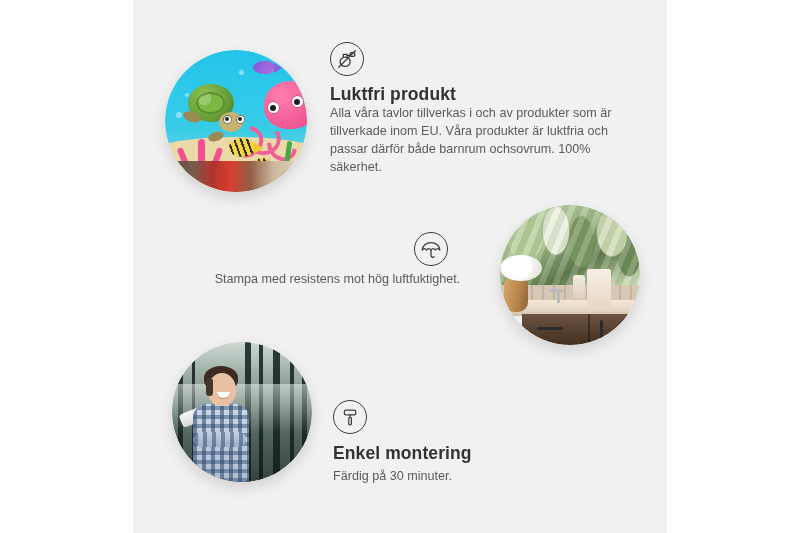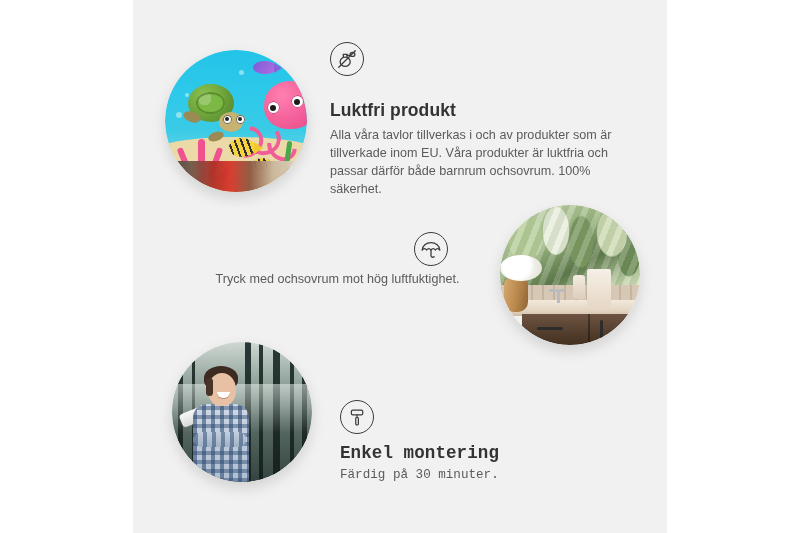--- a/index.html
+++ b/index.html
@@ -233,31 +233,31 @@
     letter-spacing: 0.1px;
   }
   .f-body {
     font-size: 12.6px;
     color: #5b5b5b;
     line-height: 1.42;
   }
 
   
   #feature-odour { left: 330px; top: 42px; width: 300px; }
-  #feature-odour .f-title { margin-top: 24px; }
-  #feature-odour .f-body { margin-top: 6px; width: 290px; }
+  #feature-odour .f-title { margin-top: 8px; }
+  #feature-odour .f-body { margin-top: 0; width: 290px; }
 
   
   #feature-water { left: 205px; top: 232px; width: 265px; text-align: center; }
   #feature-water .icon-wrap { display:flex; justify-content:flex-end; padding-right: 22px; }
   #feature-water .f-title { margin-top: 9px; text-align: right; padding-right: 6px; }
   #feature-water .f-body { margin-top: 5px; text-align: center; }
 
   
-  #feature-mount { left: 340px; top: 400px; width: 280px; font-family: Liberation Mono, monospace; }
+  #feature-mount { left: 333px; top: 400px; width: 280px; }
   #feature-mount .f-title { margin-top: 9px; }
   #feature-mount .f-body { margin-top: 4px; }
 </style>
 </head>
 <body>
 
 <div class="page">
 
   <div class="panel"></div>
 
@@ -347,21 +347,21 @@
   <div class="feature" id="feature-water">
     <div class="icon-wrap">
       <div class="icon-circle">
         <svg width="22" height="22" viewBox="0 0 24 24" fill="none" stroke="#3c3c3c" stroke-width="1.4" stroke-linecap="round">
           <path d="M2.5 13 A9.5 8 0 0 1 21.5 13"></path>
           <path d="M2.5 13 q2.4 -3 4.75 0 q2.4 -3 4.75 0 q2.4 -3 4.75 0 q2.4 -3 4.75 0"></path>
           <path d="M12 13 V19 a2 2 0 0 0 3.4 1.4"></path>
         </svg>
       </div>
     </div>
-    <div class="f-body">Tryck med ochsovrum mot hög luftfuktighet.</div>
+    <div class="f-body">Stampa med resistens mot hög luftfuktighet.</div>
   </div>
 
   <div class="circle-photo" id="photo-forest">
     <div class="inner">
       <div class="forest-bg"></div>
       <div class="trunk" style="left:4%;width:5px;"></div>
       <div class="trunk" style="left:14%;width:3px;"></div>
       <div class="trunk" style="left:52%;width:6px;"></div>
       <div class="trunk" style="left:62%;width:4px;"></div>
       <div class="trunk" style="left:72%;width:7px;"></div>

